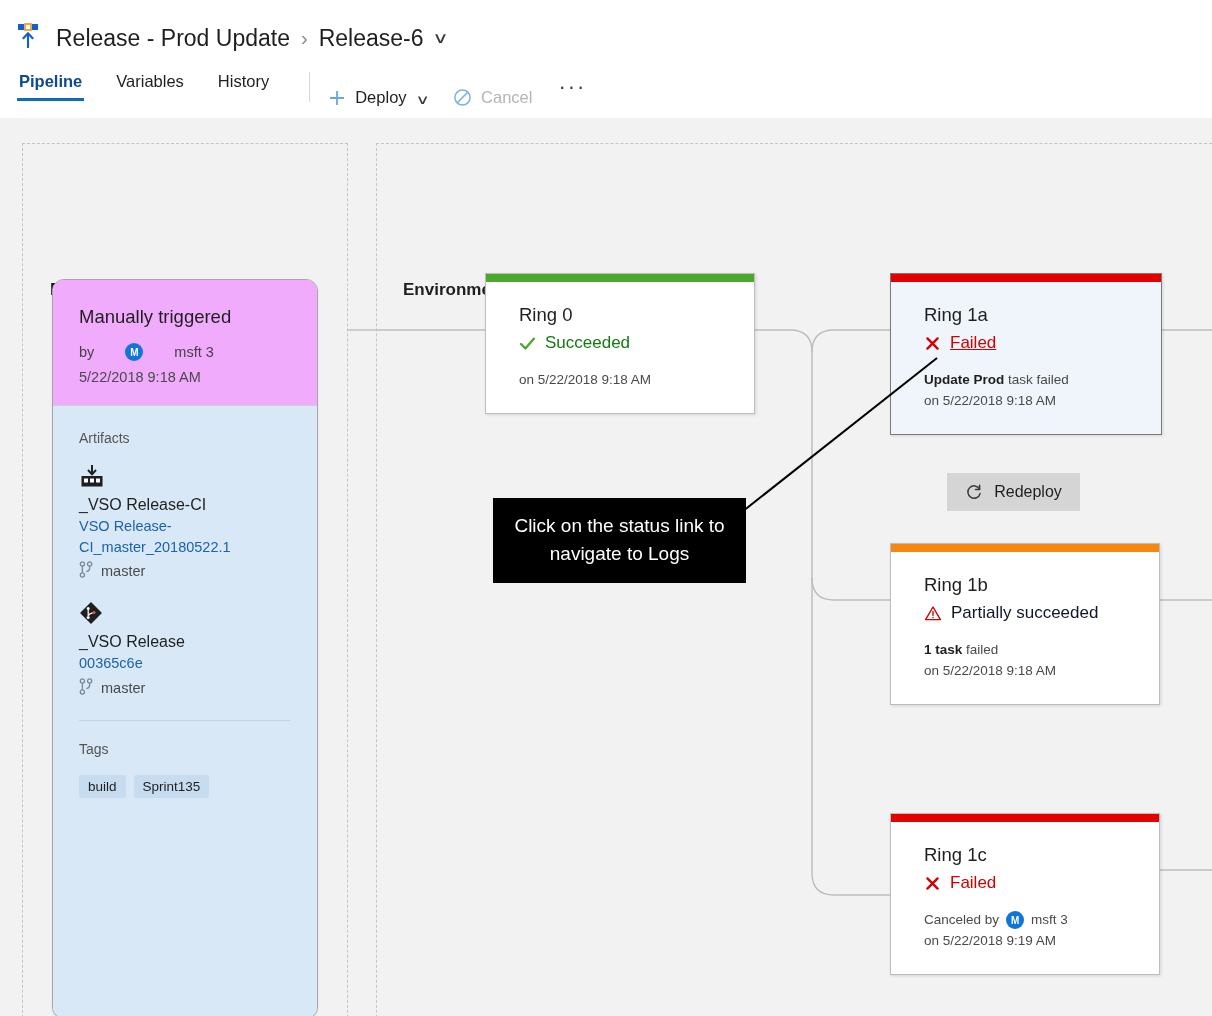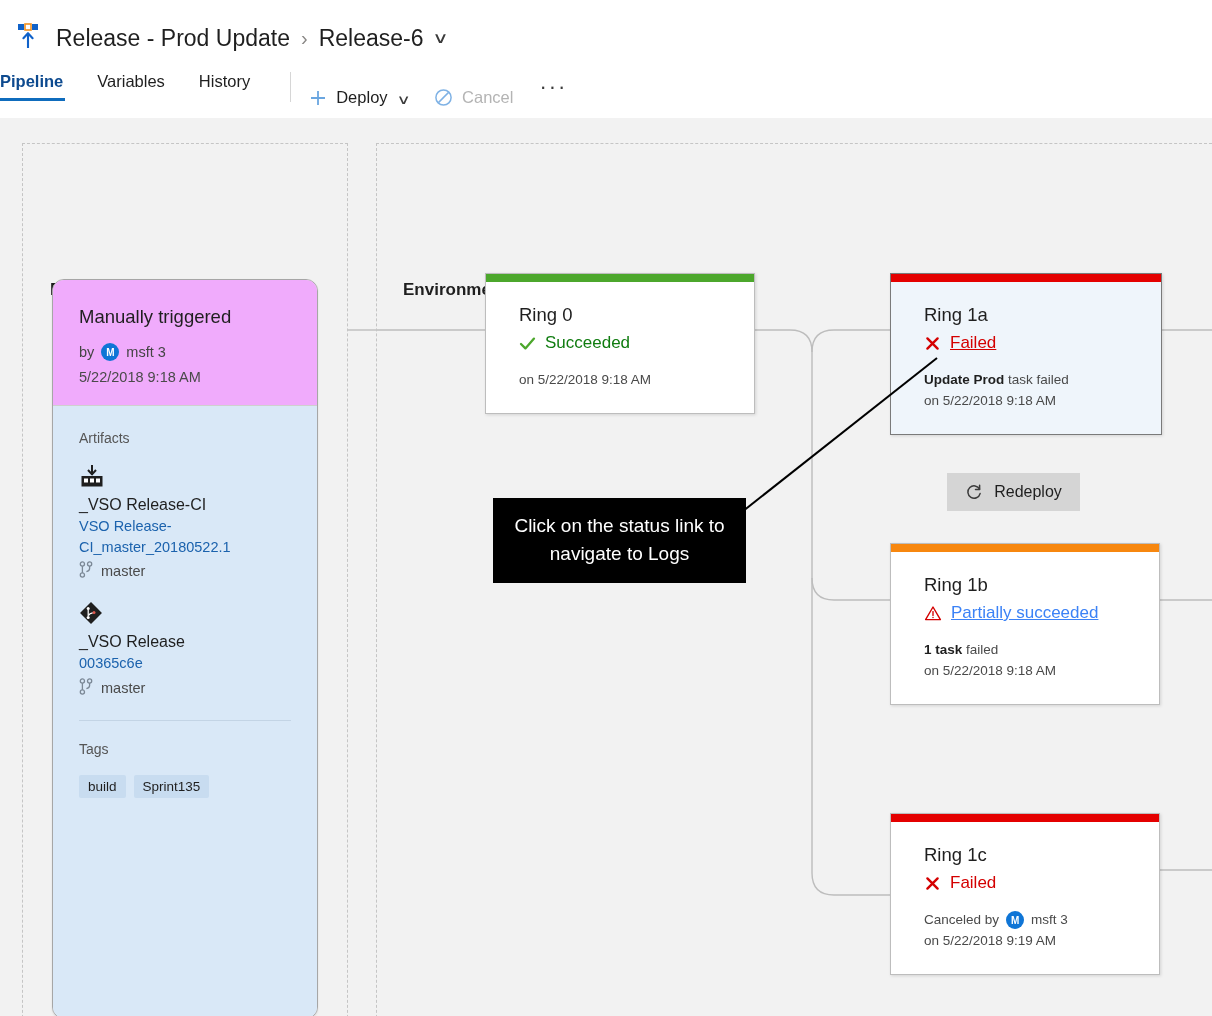--- a/index.html
+++ b/index.html
@@ -70,20 +70,21 @@
     position: absolute;
     left: 0; top: 72px;
     width: 1212px;
     height: 46px;
     display: flex;
     align-items: flex-start;
   }
   .tabs {
     display: flex;
     align-items: flex-start;
+    margin-left: 19px;
   }
   .tab {
     font-size: 16.5px;
     color: #1f1f1f;
     padding: 0 0 10px 0;
     margin-right: 34px;
     position: relative;
     cursor: pointer;
     white-space: nowrap;
   }
@@ -196,20 +197,21 @@
     font-size: 18.5px;
     color: #1f1f1f;
     margin-bottom: 15px;
   }
   .rc-by {
     font-size: 14.5px;
     color: #444;
     display: flex;
     align-items: center;
     margin-bottom: 8px;
+    gap: 24px;
   }
   .avatar {
     width: 18px; height: 18px;
     border-radius: 50%;
     background: #0f75d6;
     color: #fff;
     font-size: 10px;
     display: inline-flex;
     align-items: center;
     justify-content: center;
@@ -582,21 +584,21 @@
         <path d="M14.6 2.2 V6.4 H10.5" stroke="#3b3b3b" stroke-width="1.5" fill="none" stroke-linecap="round" stroke-linejoin="round"></path>
       </svg>
     </span>
     <span>Redeploy</span>
   </button>
 
   <div class="env env-ring1b">
     <div class="bar" style="background:#f7870f;"></div>
     <div class="inner">
       <div class="env-name">Ring 1b</div>
-      <div class="env-status" style="color:#3b82f6;text-decoration:underline;">
+      <div class="env-status" style="color:#0f172a;">
         <span class="sicon">
           <svg width="18" height="17" viewBox="0 0 18 17">
             <path d="M9 2 L16.4 14.6 H1.6 Z" stroke="#d40000" stroke-width="1.4" fill="none" stroke-linejoin="round"></path>
             <path d="M9 6.6 V10.4" stroke="#d40000" stroke-width="1.35" stroke-linecap="round"></path>
             <circle cx="9" cy="12.4" r="0.75" fill="#d40000"></circle>
           </svg>
         </span>
         <span>Partially succeeded</span>
       </div>
       <div class="env-meta">

